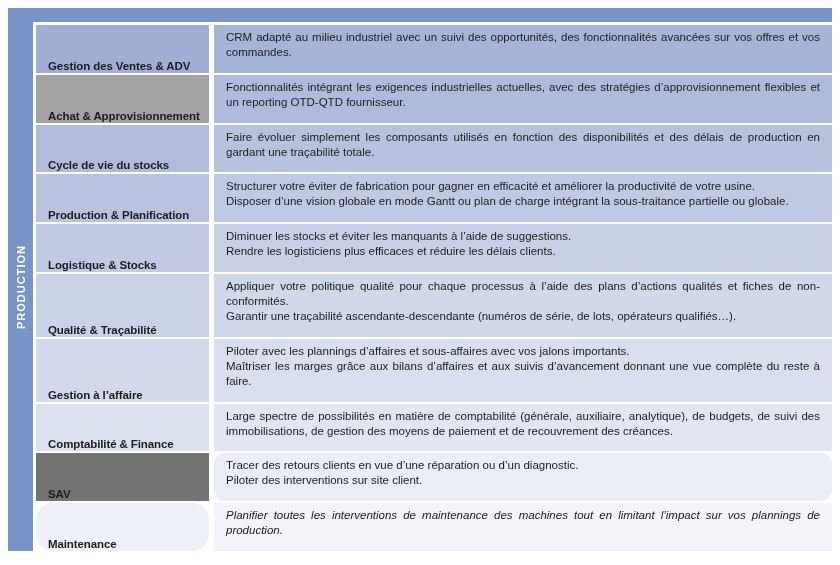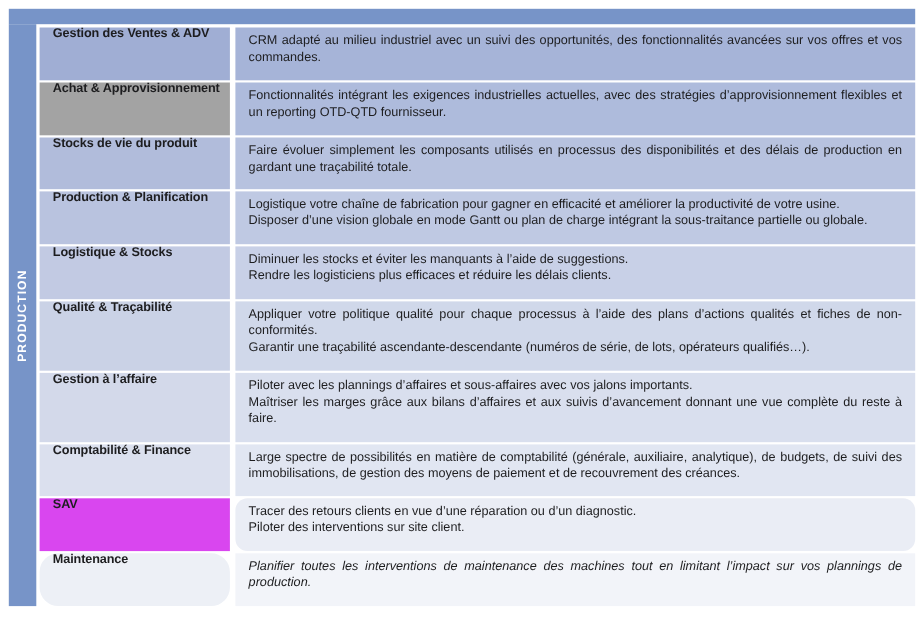--- a/index.html
+++ b/index.html
@@ -52,21 +52,21 @@
   }
   .row{
     flex:1 1 auto;
     display:flex;
     gap:5px;
     min-height:0;
   }
   .cell-label{
     flex:0 0 161px;
     width:161px;
-    display:flex;align-items:flex-start;
+    display:flex;align-items:flex-end;
     padding-left:12px;
     box-sizing:content-box;
   }
   .cell-label span{
     font-size:11.5px;
     font-weight:600;
     letter-spacing:-0.1px;
     color:#1d1d1f;
     line-height:13px;
   }
@@ -113,33 +113,33 @@
           <div class="cell-label" style="background-color: #a3a3a3;">
             <span>Achat &amp; Approvisionnement</span>
           </div>
           <div class="cell-desc" style="background-color: rgb(174, 187, 220);">
             <div>Fonctionnalités intégrant les exigences industrielles actuelles, avec des stratégies d’approvisionnement flexibles et un reporting OTD-QTD fournisseur.</div>
           </div>
         </div>
 
         <div class="row">
           <div class="cell-label" style="background-color: rgb(177, 188, 219);">
-            <span>Stocks de vie du produit</span>
+            <span>Cycle de vie du stocks</span>
           </div>
           <div class="cell-desc" style="background-color: rgb(183, 194, 223);">
-            <div>Faire évoluer simplement les composants utilisés en processus des disponibilités et des délais de production en gardant une traçabilité totale.</div>
+            <div>Faire évoluer simplement les composants utilisés en fonction des disponibilités et des délais de production en gardant une traçabilité totale.</div>
           </div>
         </div>
 
         <div class="row">
           <div class="cell-label" style="background-color: rgb(185, 195, 223);">
             <span>Production &amp; Planification</span>
           </div>
           <div class="cell-desc" style="background-color: rgb(191, 201, 227);">
-            <div>Logistique votre chaîne de fabrication pour gagner en efficacité et améliorer la productivité de votre usine.
+            <div>Structurer votre éviter de fabrication pour gagner en efficacité et améliorer la productivité de votre usine.
 Disposer d’une vision globale en mode Gantt ou plan de charge intégrant la sous-traitance partielle ou globale.</div>
           </div>
         </div>
 
         <div class="row">
           <div class="cell-label" style="background-color: rgb(194, 202, 227);">
             <span>Logistique &amp; Stocks</span>
           </div>
           <div class="cell-desc" style="background-color: rgb(200, 208, 231);">
             <div>Diminuer les stocks et éviter les manquants à l’aide de suggestions.
@@ -170,21 +170,21 @@
         <div class="row">
           <div class="cell-label" style="background-color: rgb(219, 224, 238);">
             <span>Comptabilité &amp; Finance</span>
           </div>
           <div class="cell-desc" style="background-color: rgb(225, 230, 242);">
             <div>Large spectre de possibilités en matière de comptabilité (générale, auxiliaire, analytique), de budgets, de suivi des immobilisations, de gestion des moyens de paiement et de recouvrement des créances.</div>
           </div>
         </div>
 
         <div class="row">
-          <div class="cell-label" style="background-color: #d946ef;">
+          <div class="cell-label" style="background-color: #737373;">
             <span>SAV</span>
           </div>
           <div class="cell-desc" style="background-color: rgb(234, 237, 245); border-radius: 11px;">
             <div>Tracer des retours clients en vue d’une réparation ou d’un diagnostic.
 Piloter des interventions sur site client.</div>
           </div>
         </div>
 
         <div class="row">
           <div class="cell-label" style="background-color: rgb(237, 240, 246); border-radius: 17px;">

